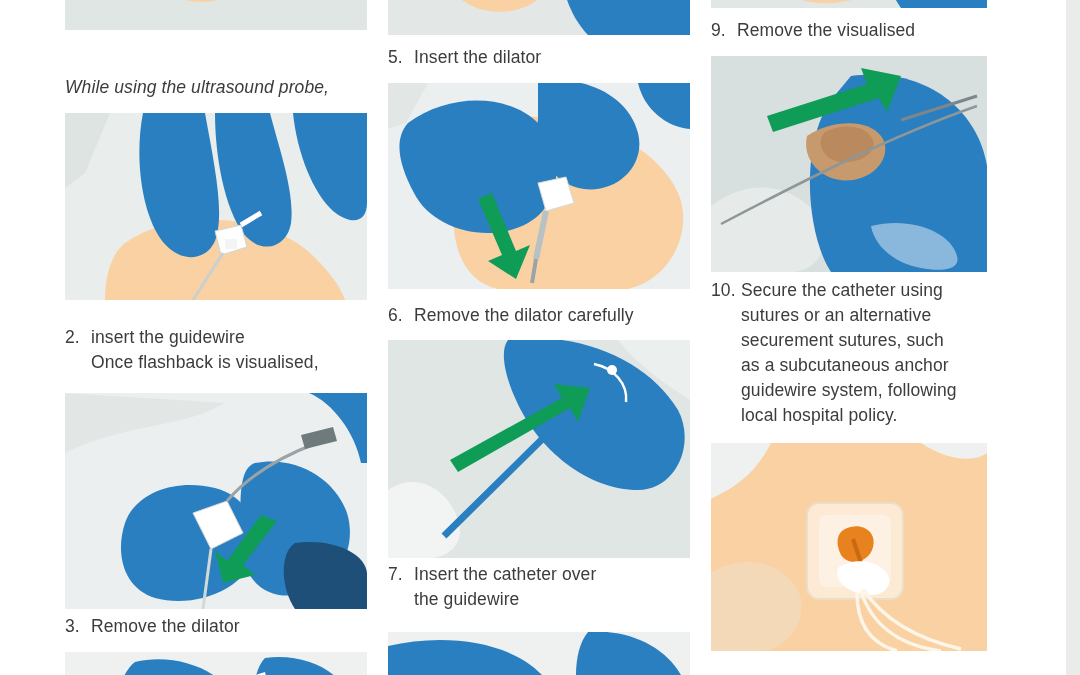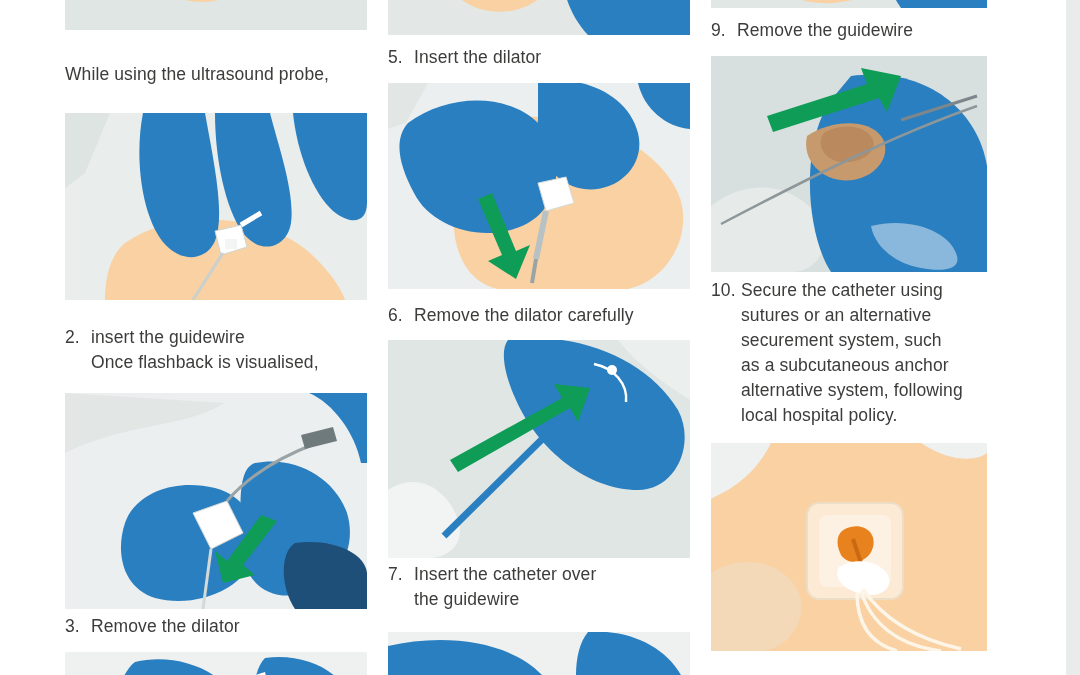--- a/index.html
+++ b/index.html
@@ -59,21 +59,21 @@
 
   <div class="fig" style="left:65px;top:-80px;width:302px;height:110px;">
     <svg width="302" height="110" viewBox="0 0 302 110">
       <rect width="302" height="110" fill="#e7ecea"></rect>
       <path d="M0 40 L110 0 L302 0 L302 110 L0 110 Z" fill="#dfe6e4"></path>
       <path d="M70 -20 C 110 -30 170 -10 200 30 C 210 60 160 90 120 80 C 80 72 60 30 70 -20 Z" fill="#f9d1a2"></path>
       <path d="M190 -30 C 240 -20 270 20 262 60 L302 60 L302 -40 Z" fill="#2a7fc1"></path>
     </svg>
   </div>
 
-  <div class="caption" style="position:absolute;left:65px;top:62px;width:310px;">
+  <div class="caption" style="position:absolute;left:65px;top:75px;width:310px;font-style:italic;">
     <div>While using the ultrasound probe,</div>
   </div>
 
   <div class="fig" style="left:65px;top:113px;width:302px;height:187px;">
     <svg width="302" height="187" viewBox="0 0 302 187">
       <rect width="302" height="187" fill="#e9edec"></rect>
       <path d="M0 0 L45 0 L20 60 L0 75 Z" fill="#dde4e2"></path>
 
       <path d="M60 130 C 110 95 200 100 245 140 C 275 168 280 187 280 187 L40 187 C 40 165 45 142 60 130 Z" fill="#f9d1a2"></path>
 
@@ -217,21 +217,21 @@
     <svg width="276" height="104" viewBox="0 0 276 104">
       <rect width="276" height="104" fill="#e7ecea"></rect>
       <path d="M0 60 L120 0 L276 0 L276 104 L0 104 Z" fill="#e1e7e5"></path>
       <path d="M40 -30 C 110 -40 170 0 180 50 C 186 86 140 104 100 98 C 50 90 28 20 40 -30 Z" fill="#f9d1a2"></path>
       <path d="M180 20 C 226 6 266 30 276 70 L276 104 L190 104 C 172 80 170 40 180 20 Z" fill="#2a7fc1"></path>
     </svg>
   </div>
 
   <div class="caption cap-hang" style="position:absolute;left:711px;top:18px;width:300px;">
     <div class="num">9.</div>
-    <div class="txt">Remove the guidewire</div>
+    <div class="txt">Remove the visualised</div>
   </div>
 
   <div class="fig" style="left:711px;top:56px;width:276px;height:216px;">
     <svg width="276" height="216" viewBox="0 0 276 216">
       <rect width="276" height="216" fill="#d7e0de"></rect>
       <path d="M0 0 L276 0 L276 216 L0 216 Z" fill="#d7e0de"></path>
 
       <path d="M0 150 C 40 120 80 130 104 156 C 124 178 112 216 80 216 L0 216 Z" fill="#e6ebe9"></path>
 
       <path d="M140 20 C 210 10 266 50 276 110 L276 216 L120 216 C 96 180 88 90 120 44 Z" fill="#2a7fc1"></path>
@@ -247,23 +247,23 @@
         <path d="M56 60 L156 28 L150 12 L190 20 L176 56 L168 42 L62 76 Z" fill="#0f9c57"></path>
       </g>
     </svg>
   </div>
 
   <div class="caption cap-hang" style="position:absolute;left:711px;top:278px;width:310px;">
     <div class="num" style="width:30px;">10.</div>
     <div class="txt">
       <div>Secure the catheter using</div>
       <div>sutures or an alternative</div>
-      <div>securement system, such</div>
+      <div>securement sutures, such</div>
       <div>as a subcutaneous anchor</div>
-      <div>alternative system, following</div>
+      <div>guidewire system, following</div>
       <div>local hospital policy.</div>
     </div>
   </div>
 
   <div class="fig" style="left:711px;top:443px;width:276px;height:208px;">
     <svg width="276" height="208" viewBox="0 0 276 208">
       <rect width="276" height="208" fill="#f9d1a2"></rect>
       <path d="M0 0 L276 0 L276 208 L0 208 Z" fill="#f9d1a2"></path>
       <path d="M0 0 L60 0 C 40 40 10 50 0 56 Z" fill="#eef1f0"></path>
       <path d="M0 130 C 30 110 70 118 86 146 C 100 170 80 208 48 208 L0 208 Z" fill="#f1ddc2" opacity=".7"></path>

